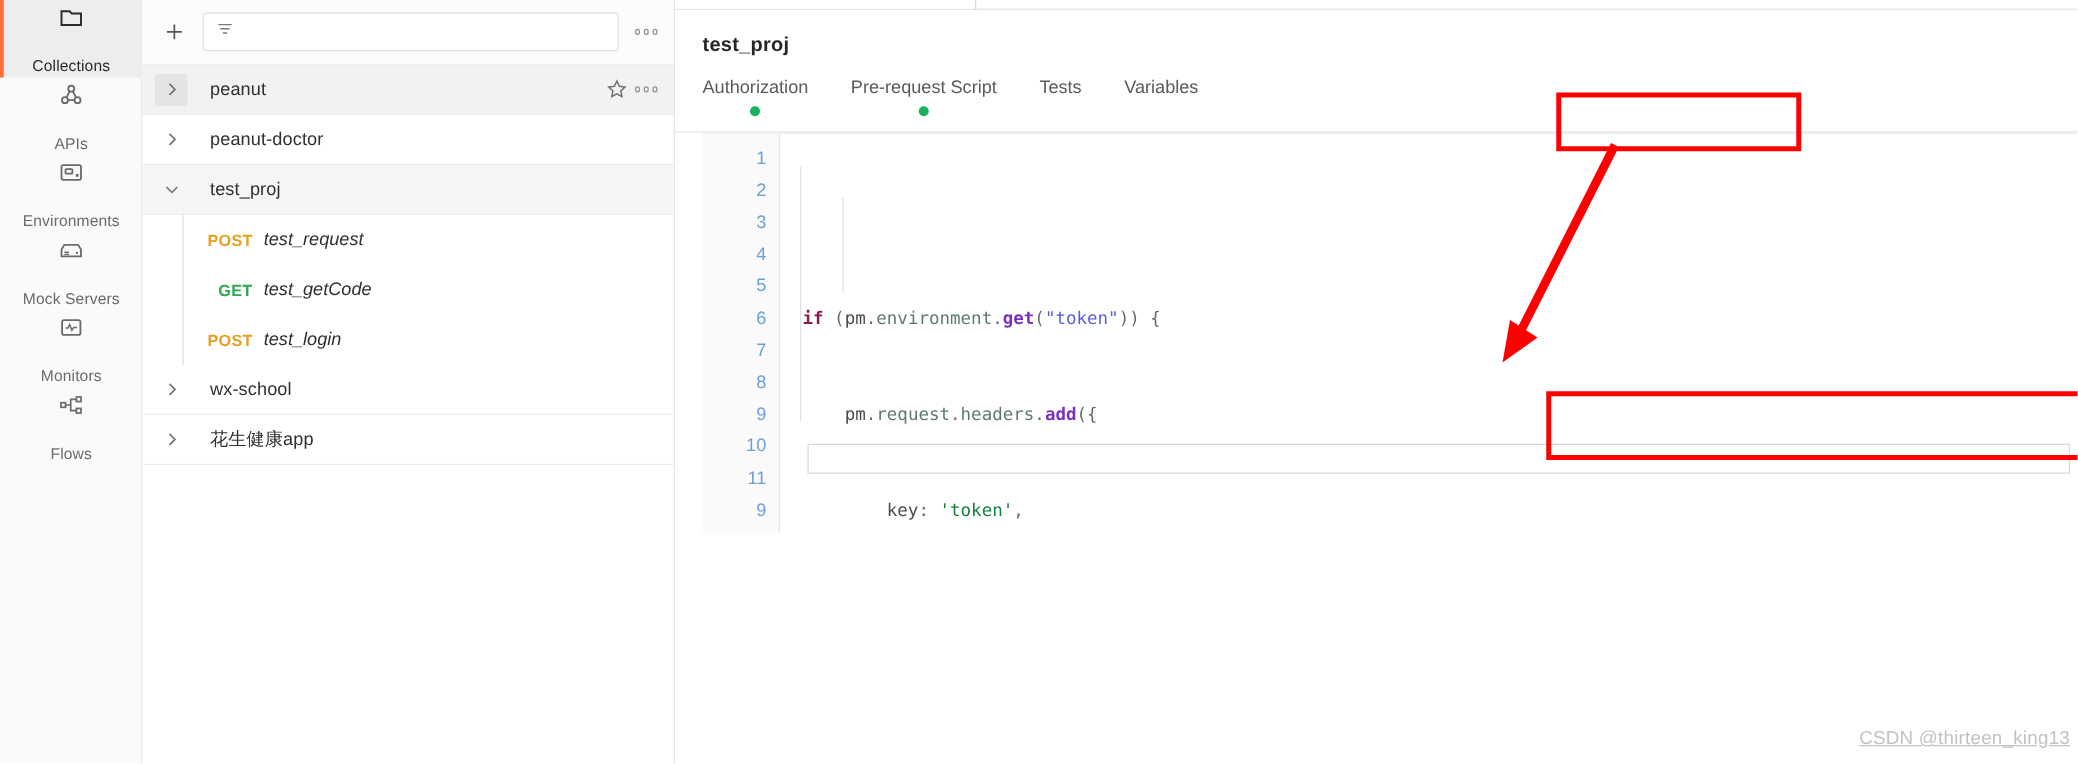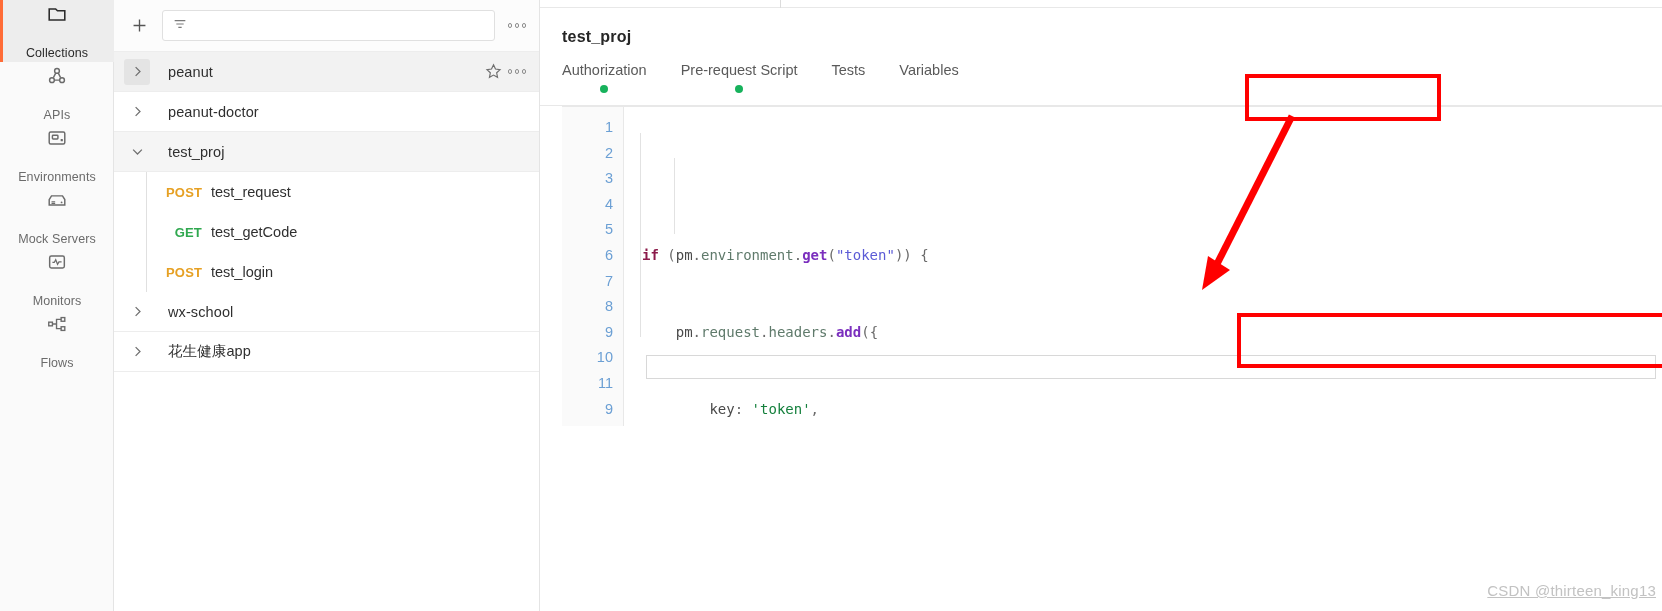--- a/index.html
+++ b/index.html
@@ -104,21 +104,21 @@
     height: 40px; display: flex; align-items: center;
     padding-left: 52px; font-size: 14.5px; color: #2f2f2f;
     cursor: pointer;
   }
   .verb {
     font-size: 13px; font-weight: bold; letter-spacing: .2px;
     width: 36px; text-align: right; flex: 0 0 36px;
   }
   .verb.post { color: #e6a023; }
   .verb.get  { color: #2fa84f; }
-  .req-name { padding-left: 9px; }
+  .req-name { padding-left: 9px; font-style: italic; }
 
   
   #main { flex: 1 1 auto; height: 611px; position: relative; background: #fff; }
   #tabstrip { height: 8px; position: relative; border-bottom: 1px solid #e8e8e8; }
   #tabstrip .tabdiv {
     position: absolute; left: 240px; top: 0; width: 1px; height: 8px;
     background: #dcdcdc;
   }
   #tabstrip .tabline {
     position: absolute; left: 241px; top: 7px; right: 0; height: 1px;

